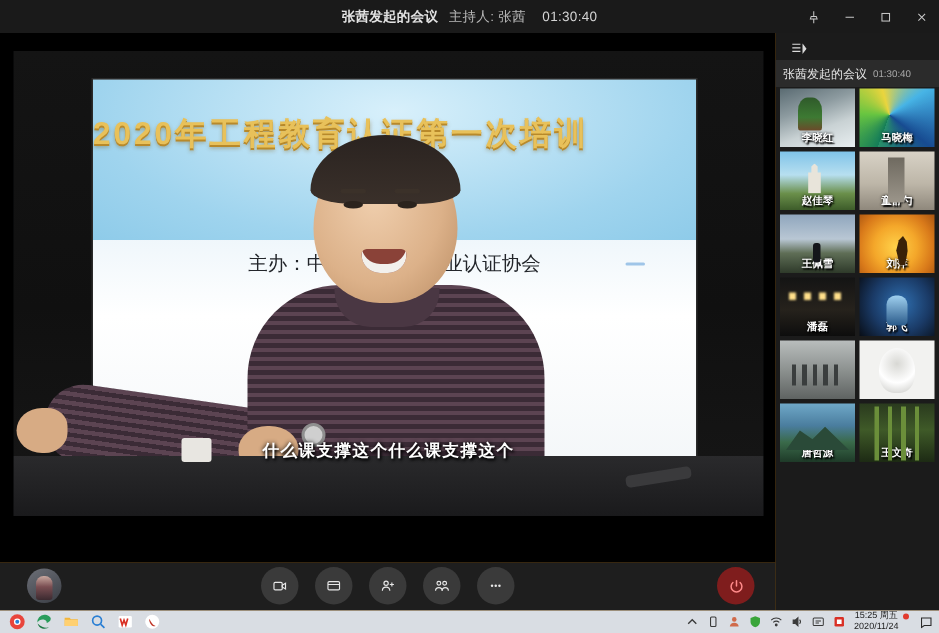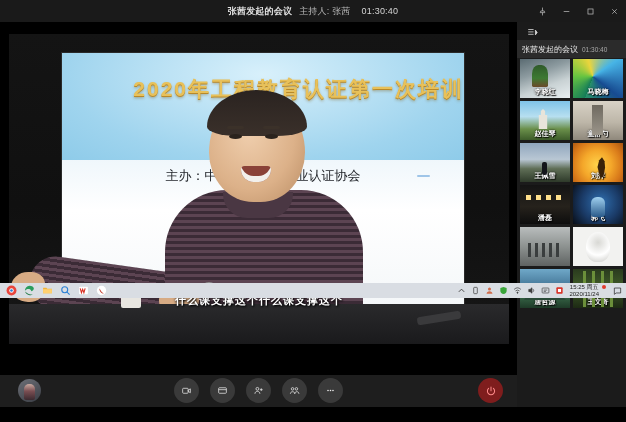--- a/index.html
+++ b/index.html
@@ -4,21 +4,21 @@
 <style>
   * { box-sizing: border-box; margin: 0; padding: 0; }
   html, body {
     width: 626px; height: 422px;
     background: #000;
     font-family: "Liberation Sans", "DejaVu Sans", sans-serif;
     overflow: hidden;
   }
   .app {
     position: relative;
-    width: 626px; height: 298px;
+    width: 626px; height: 422px;
     background: #a16207;
   }
 
   
   .titlebar {
     position: absolute; top: 0; left: 0;
     width: 626px; height: 22px;
     background: #1a1a1a;
     display: flex; align-items: center;
   }
@@ -69,21 +69,21 @@
     background: linear-gradient(180deg,#cfe9f7 0%,#b6e0f3 22%,#eef6fb 40%,#ffffff 62%,#f4f7f9 100%);
     border: 1px solid #2a2a2a;
     overflow: hidden;
   }
   .slide-glow {
     position: absolute; left: 0; top: 0; width: 100%; height: 42%;
     background: radial-gradient(ellipse at 50% 20%, #d8f0fb 0%, #9fd4ee 70%, #8ecbe9 100%);
   }
   .slide-title {
     position: absolute; top: 22px; left: 0; width: 100%;
-    text-align: right;
+    text-align: left;
     font-size: 21px; font-weight: bold;
     letter-spacing: 2px;
     color: #e8c15a;
     text-shadow: 0 1px 0 #b8892a, 0 2px 3px rgba(120,80,0,.45);
     white-space: nowrap;
   }
   .slide-line1, .slide-line2 {
     position: absolute; width: 100%; text-align: center;
     color: #23262b; white-space: nowrap;
   }

